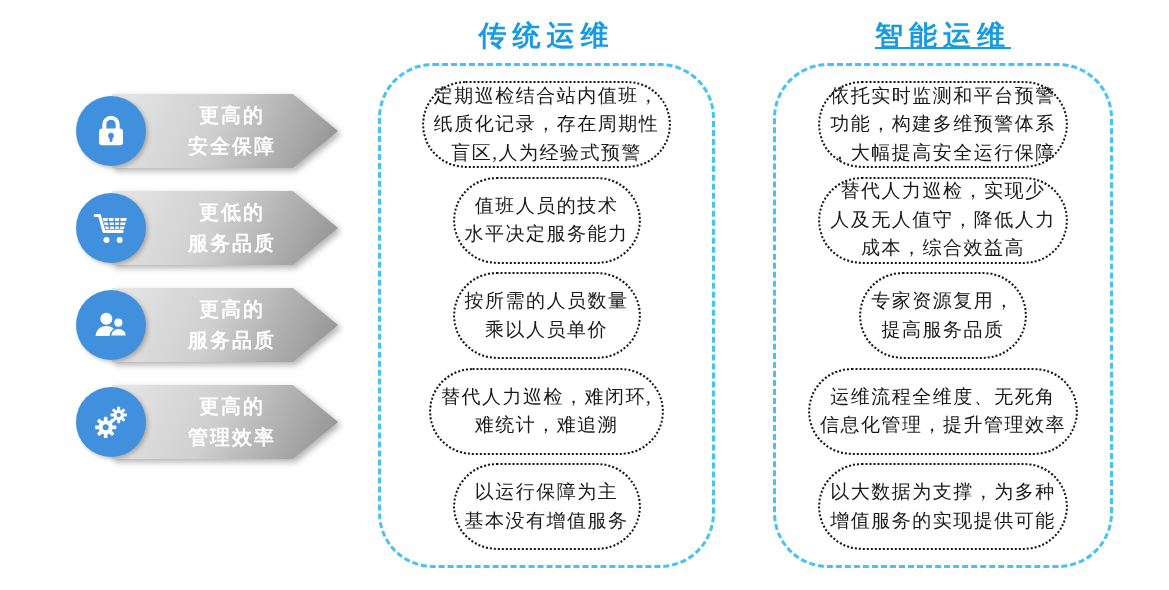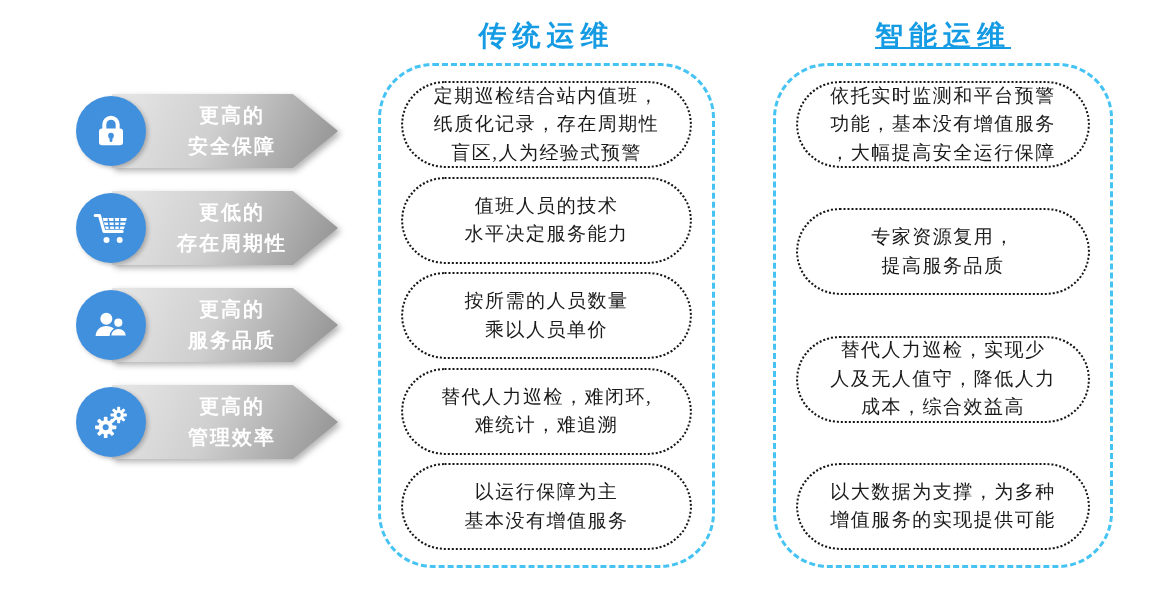--- a/index.html
+++ b/index.html
@@ -14,20 +14,21 @@
     color:var(--title-blue,#149BE4);
   }
   .title-trad{left:378px;width:337px;}
   .title-smart{left:773px;width:340px;text-decoration:underline;}
   
   .panel{
     position:absolute;top:63px;height:505px;box-sizing:border-box;
     border:3px dashed var(--panel-border-blue,#45C3F3);border-radius:55px;
     display:flex;flex-direction:column;justify-content:space-between;
     padding:15px 20px;
+    align-items:center;
   }
   .panel-trad{left:378px;width:337px;}
   .panel-smart{left:773px;width:340px;}
   .cell{
     height:87px;box-sizing:border-box;border:2px dotted var(--cell-border,#151515);
     border-radius:44px;display:flex;align-items:center;justify-content:center;
     text-align:center;font-size:19px;line-height:1.5;letter-spacing:1.5px;
     color:var(--cell-text,#1a1a1a);white-space:pre-line;padding:0 10px;
   }
   
@@ -75,21 +76,21 @@
         <rect x="11.15" y="15.4" width="1.7" height="3.2" rx="0.8" fill="#4190DD"></rect>
       </svg>
     </div>
   </div>
 
   <div class="feature-row" style="top:188px">
     <div class="arrow-wrap">
         <div class="arrow"></div>
       </div>
     <div class="feature-label">更低的
-存在周期性</div>
+服务品质</div>
     <div class="badge">
       <svg viewBox="0 0 24 24">
         <path d="M2.5 4.5h2.6l2.7 9.6h10.9" fill="none" stroke="#fff" stroke-width="1.8" stroke-linecap="round" stroke-linejoin="round"></path>
         <path d="M7 6h14.5l-1.8 6.8H8.9z" fill="#fff"></path>
         <path d="M10.3 6.3l.8 6.2M13.9 6.2l.3 6.3M17.3 6.2l-.3 6.3M7.8 8.3h13.2M8.3 10.6h12.1" stroke="#4190DD" stroke-width="0.9" fill="none"></path>
         <circle cx="9.3" cy="19.2" r="1.8" fill="#fff"></circle>
         <circle cx="17.2" cy="19.2" r="1.8" fill="#fff"></circle>
       </svg>
     </div>
   </div>
@@ -156,24 +157,26 @@
     <div class="cell">按所需的人员数量
 乘以人员单价</div>
     <div class="cell">替代人力巡检，难闭环,
 难统计，难追溯</div>
     <div class="cell">以运行保障为主
 基本没有增值服务</div>
   </div>
 
   <div class="panel panel-smart">
     <div class="cell">依托实时监测和平台预警
-功能，基本没有增值服务
+功能，构建多维预警体系
 ，大幅提高安全运行保障</div>
-    <div class="cell">专家资源复用，
-提高服务品质</div>
     <div class="cell">替代人力巡检，实现少
 人及无人值守，降低人力
 成本，综合效益高</div>
+    <div class="cell">专家资源复用，
+提高服务品质</div>
+    <div class="cell">运维流程全维度、无死角
+信息化管理，提升管理效率</div>
     <div class="cell">以大数据为支撑，为多种
 增值服务的实现提供可能</div>
   </div>
 
 </div>
 
 </body></html>

